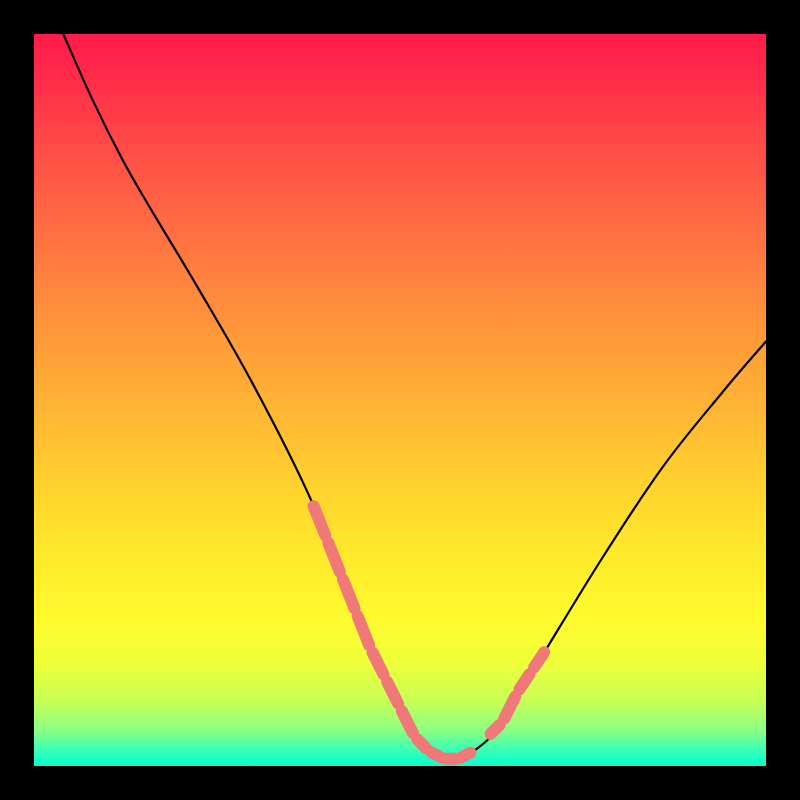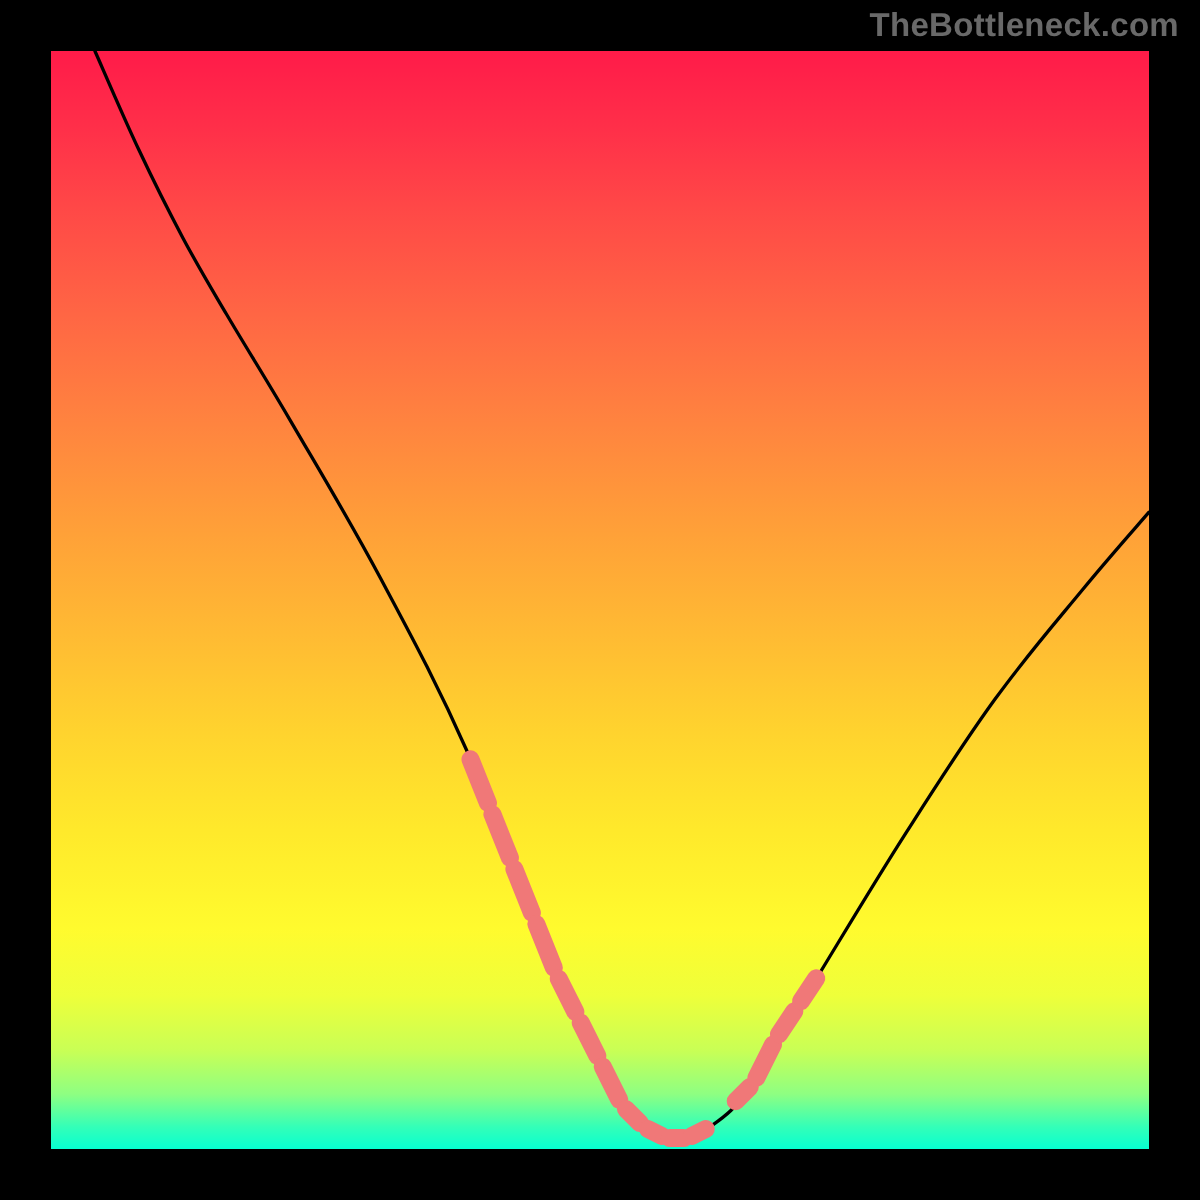--- a/index.html
+++ b/index.html
@@ -47,21 +47,20 @@
     position: absolute;
     left: 0; top: 0;
     width: 732px; height: 732px;
     overflow: visible;
   }
 </style>
 </head>
 <body>
 
 <div class="frame">
-  <div class="attribution">TheBottleneck.com</div>
   <div class="plot-area">
     <svg class="curve" viewBox="0 0 732 732" preserveAspectRatio="none">
       <path id="main-curve" fill="none" stroke="#000000" stroke-width="2.2" stroke-linecap="round" d="M 29.28,0 C 34.5504,11.8584 48.0192,43.48079999999999 58.56,65.88 C 69.1008,88.2792 77.2992,104.67600000000006 87.84,124.44000000000005 C 98.38080000000001,144.20400000000004 103.944,153.28079999999997 117.12,175.67999999999995 C 130.296,198.07919999999993 142.59359999999998,217.2576 161.04,248.88 C 179.4864,280.5024 198.51839999999999,311.832 219.6,351.36 C 240.6816,390.88800000000003 257.07840000000004,421.0464 278.16,468.48 C 299.2416,515.9136 319.5912,575.352 336.72,614.88 C 353.84880000000004,654.408 362.7792,669.6336 373.32,688.08 C 383.8608,706.5264000000001 387.37440000000004,710.772 395.28000000000003,717.36 C 403.1856,723.948 409.33439999999996,724.68 417.23999999999995,724.68 C 425.14559999999994,724.68 429.97679999999997,723.948 439.2,717.36 C 448.4232,710.772 455.30400000000003,706.5264000000001 468.48,688.08 C 481.656,669.6336 493.9536,645.1848 512.4,614.88 C 530.8464,584.5752 549.8784,552.6600000000001 570.96,519.72 C 592.0416,486.78000000000003 608.4384,460.8672 629.52,431.88 C 650.6016,402.89279999999997 669.6335999999999,381.0792 688.0799999999999,358.68 C 706.5264,336.2808 724.0944,316.6632000000001 732,307.44000000000005"></path>
       <g id="highlights">
           <line x1="279.6455627054164" y1="472.19390676354107" x2="291.3144372945836" y2="501.366093236459" stroke="#f07878" stroke-width="12" stroke-linecap="round"></line>
           <line x1="294.2855627054164" y1="508.7939067635411" x2="305.9544372945836" y2="537.9660932364591" stroke="#f07878" stroke-width="12" stroke-linecap="round"></line>
           <line x1="308.92556270541644" y1="545.393906763541" x2="320.59443729458354" y2="574.566093236459" stroke="#f07878" stroke-width="12" stroke-linecap="round"></line>
           <line x1="323.5655627054164" y1="581.993906763541" x2="335.2344372945836" y2="611.166093236459" stroke="#f07878" stroke-width="12" stroke-linecap="round"></line>
           <line x1="338.50885438199987" y1="618.4577087639997" x2="349.5711456180002" y2="640.5822912360003" stroke="#f07878" stroke-width="12" stroke-linecap="round"></line>
           <line x1="353.14885438199985" y1="647.7377087639996" x2="364.21114561800016" y2="669.8622912360004" stroke="#f07878" stroke-width="12" stroke-linecap="round"></line>

